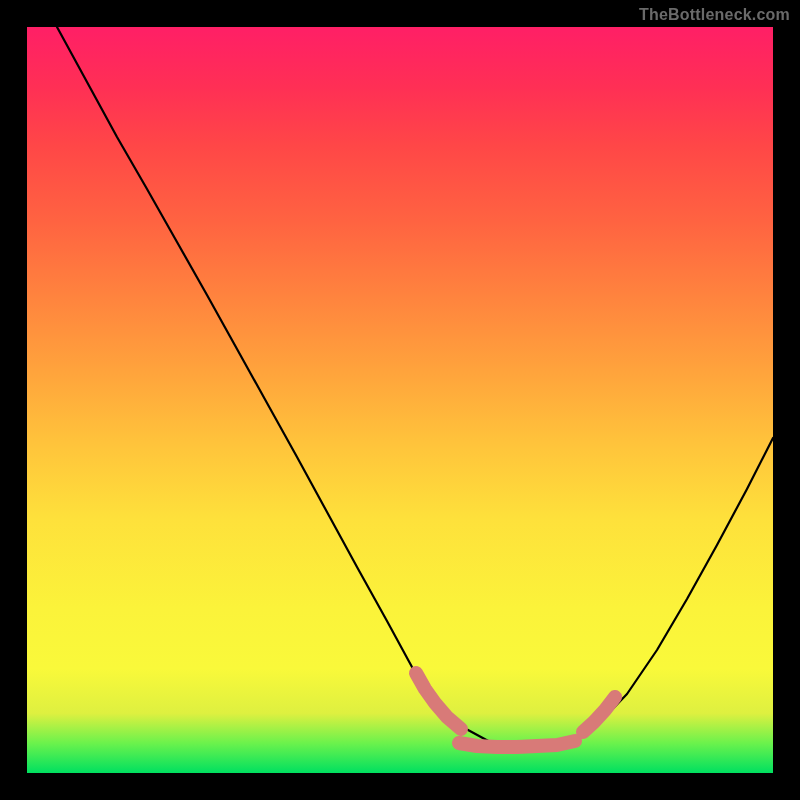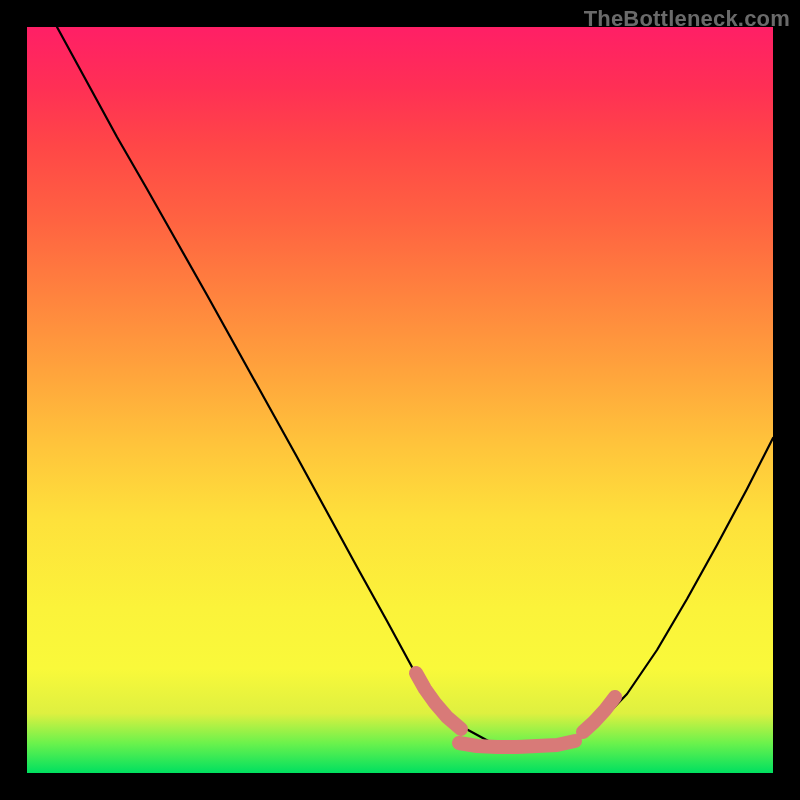--- a/index.html
+++ b/index.html
@@ -37,21 +37,21 @@
       #ff4747 84%,
       #ff2f55 92%,
       #ff1f66 100%
     );
   }
   .attribution {
     position: absolute;
     top: 6px;
     right: 10px;
     font-family: Arial, Helvetica, sans-serif;
-    font-size: 22px;
+    font-size: 16px;
     font-weight: 600;
     color: #6a6a6a;
     letter-spacing: 0.2px;
     user-select: none;
   }
   svg.curve {
     position: absolute;
     left: 0;
     top: 0;
     width: 746px;

